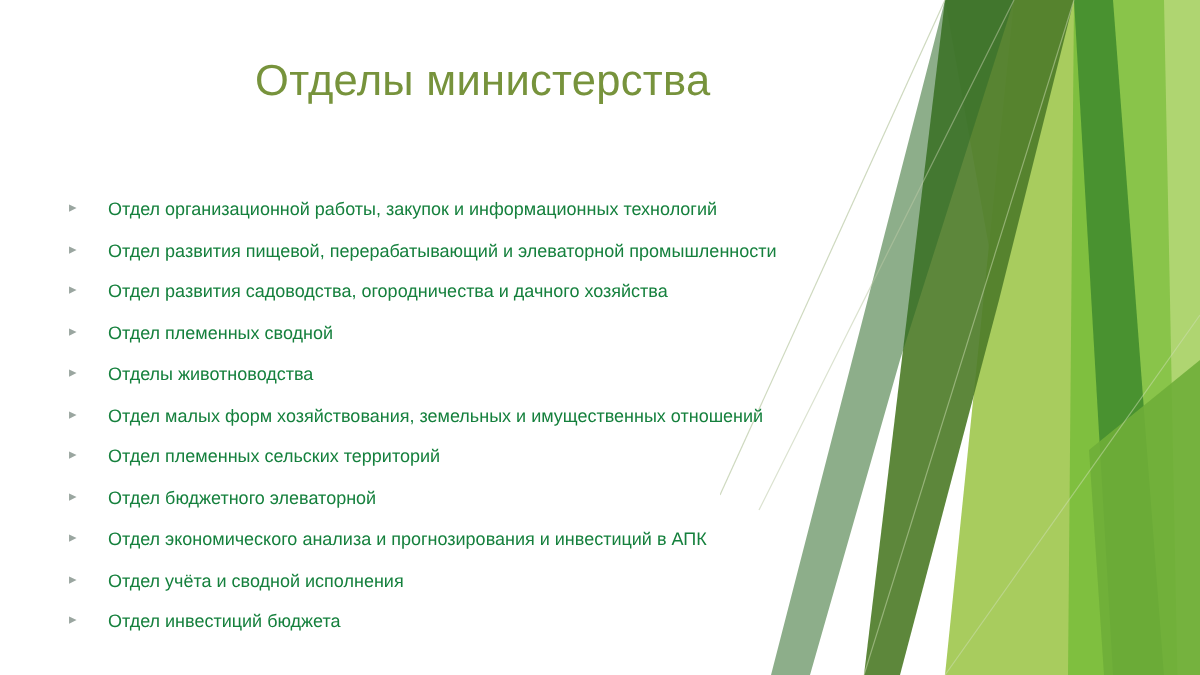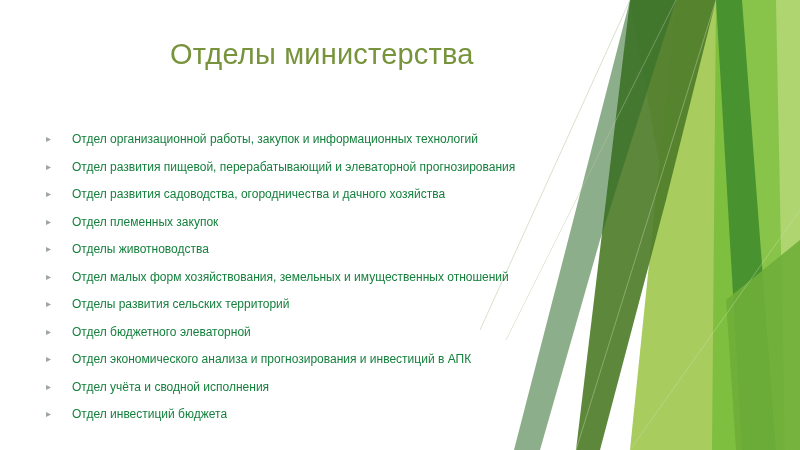--- a/index.html
+++ b/index.html
@@ -92,46 +92,46 @@
 
   <div class="body-list">
 
     <div class="bullet-row">
       <span class="bullet-marker">▸</span>
       <span class="bullet-text">Отдел организационной работы, закупок и информационных технологий</span>
     </div>
 
     <div class="bullet-row">
       <span class="bullet-marker">▸</span>
-      <span class="bullet-text">Отдел развития пищевой, перерабатывающий и элеваторной прогнозирования</span>
+      <span class="bullet-text">Отдел развития пищевой, перерабатывающий и элеваторной промышленности</span>
     </div>
 
     <div class="bullet-row">
       <span class="bullet-marker">▸</span>
       <span class="bullet-text">Отдел развития садоводства, огородничества и дачного хозяйства</span>
     </div>
 
     <div class="bullet-row">
       <span class="bullet-marker">▸</span>
-      <span class="bullet-text">Отдел племенных закупок</span>
+      <span class="bullet-text">Отдел племенных сводной</span>
     </div>
 
     <div class="bullet-row">
       <span class="bullet-marker">▸</span>
       <span class="bullet-text">Отделы животноводства</span>
     </div>
 
     <div class="bullet-row">
       <span class="bullet-marker">▸</span>
       <span class="bullet-text">Отдел малых форм хозяйствования, земельных и имущественных отношений</span>
     </div>
 
     <div class="bullet-row">
       <span class="bullet-marker">▸</span>
-      <span class="bullet-text">Отделы развития сельских территорий</span>
+      <span class="bullet-text">Отдел племенных сельских территорий</span>
     </div>
 
     <div class="bullet-row">
       <span class="bullet-marker">▸</span>
       <span class="bullet-text">Отдел бюджетного элеваторной</span>
     </div>
 
     <div class="bullet-row">
       <span class="bullet-marker">▸</span>
       <span class="bullet-text">Отдел экономического анализа и прогнозирования и инвестиций в АПК</span>

